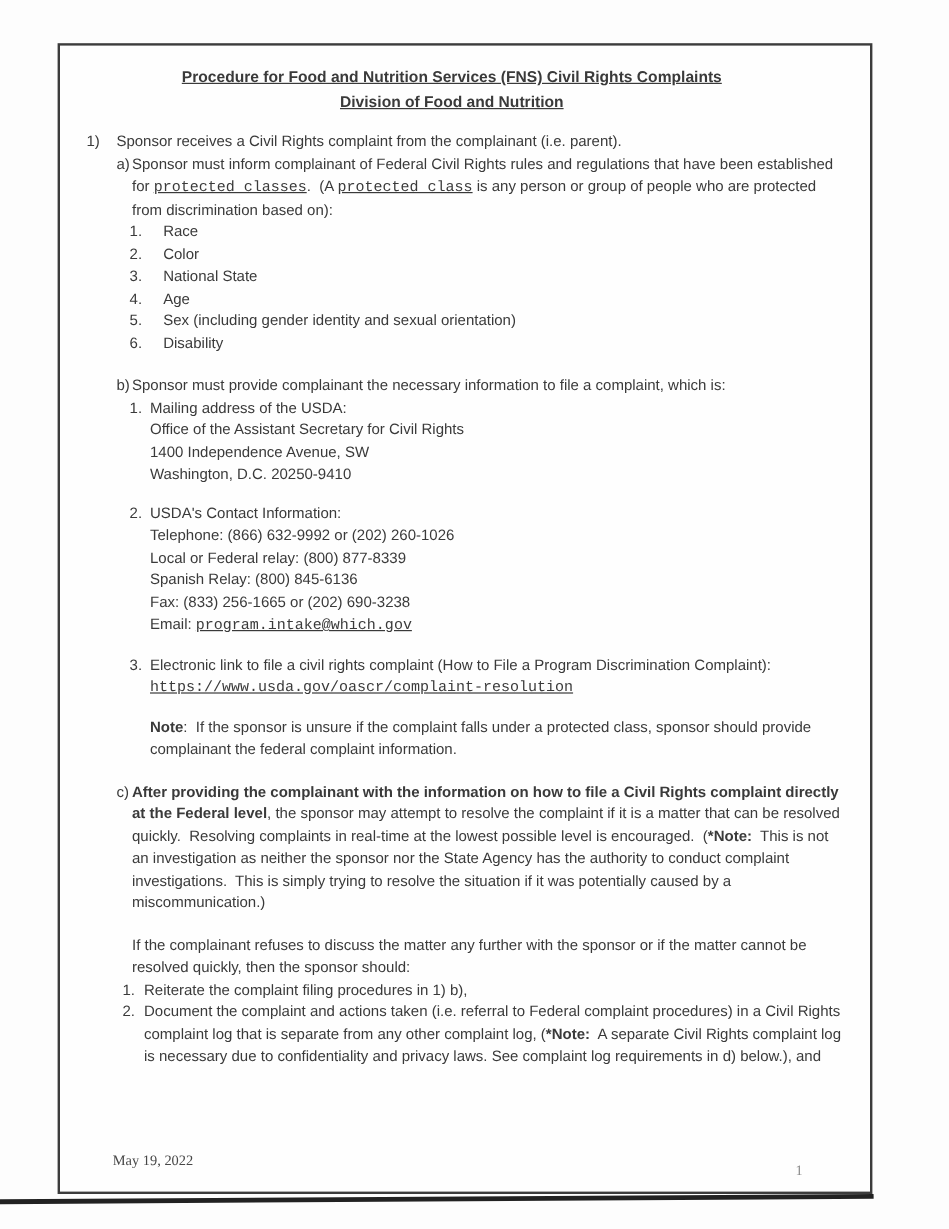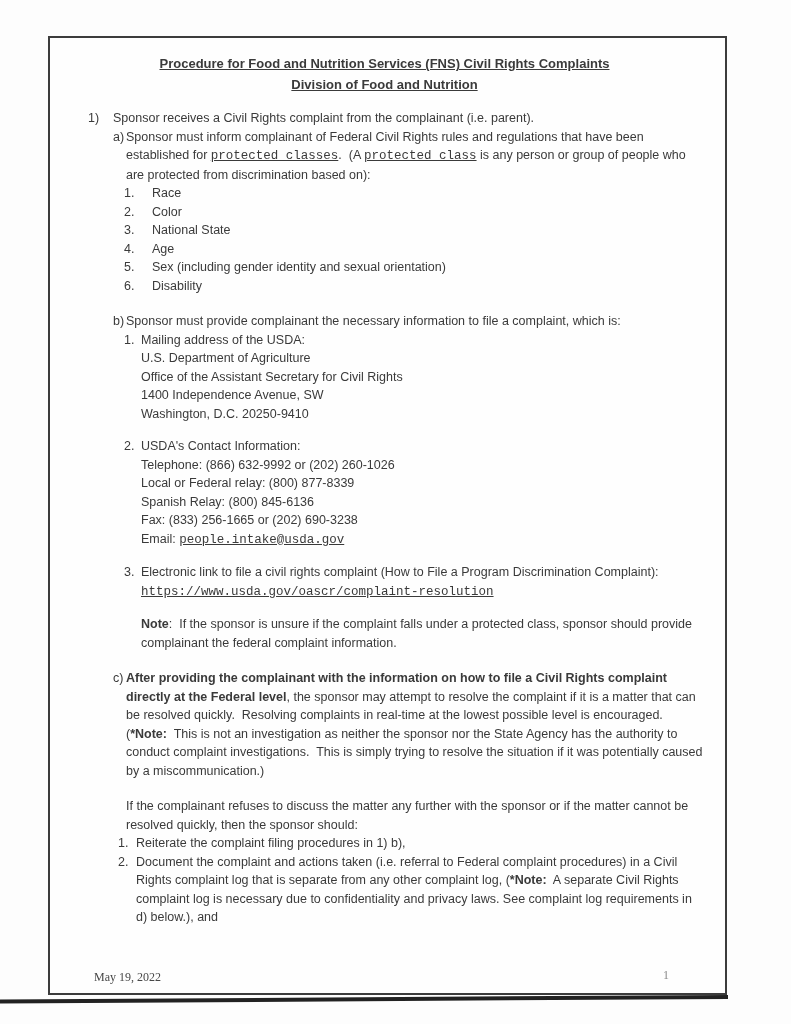--- a/index.html
+++ b/index.html
@@ -13,21 +13,21 @@
   }
   .page {
     position:absolute;
     left:48px; top:36px;
     width:675px; height:955px;
     border:2px solid #3c3c3c;
     background:#fefefe;
     box-sizing:content-box;
   }
   .content {
-    padding:15px 22px 0 16px;
+    padding:15px 22px 0 0;
     font-size:12.5px;
     line-height:18.5px;
   }
   .title { text-align:center; }
   .title div {
     font-weight:700;
     text-decoration:underline;
     font-size:13px;
     line-height:21px;
   }
@@ -51,21 +51,21 @@
   .blist .num { width:17px; }
   .sub { margin-left:75px; }
 
   .clist { margin-left:52px; }
   .clist .num { width:18px; }
 
   .gap-lg { margin-top:17px; }
   .gap-md { margin-top:14px; }
 
   .footer-date {
-    position:absolute; left:44px; bottom:8px;
+    position:absolute; left:44px; bottom:18px;
     font-family:"Liberation Serif", serif;
     font-size:12px; color:#474747;
   }
   .page-number {
     position:absolute; right:56px; bottom:10px;
     font-family:"Liberation Serif", serif;
     font-size:12px; color:#8a8a8a;
   }
   .scan-bottom-line {
     position:absolute;
@@ -127,36 +127,35 @@
     <div class="row l2 gap-lg">
       <span class="num">b)</span>
       <div class="txt">Sponsor must provide complainant the necessary information to file a complaint, which is:</div>
     </div>
 
     <div class="row blist">
       <span class="num">1.</span>
       <div class="txt">Mailing address of the USDA:</div>
     </div>
     <div class="sub">
-      <div class="txt">U.S. Department of Agriculture</div>
       <div class="txt">Office of the Assistant Secretary for Civil Rights</div>
       <div class="txt">1400 Independence Avenue, SW</div>
       <div class="txt">Washington, D.C. 20250-9410</div>
     </div>
 
     <div class="row blist gap-md">
       <span class="num">2.</span>
       <div class="txt">USDA's Contact Information:</div>
     </div>
     <div class="sub">
       <div class="txt">Telephone: (866) 632-9992 or (202) 260-1026</div>
       <div class="txt">Local or Federal relay: (800) 877-8339</div>
       <div class="txt">Spanish Relay: (800) 845-6136</div>
       <div class="txt">Fax: (833) 256-1665 or (202) 690-3238</div>
-      <div class="txt"><span>Email: </span><span class="u">people.intake@usda.gov</span></div>
+      <div class="txt"><span>Email: </span><span class="u">program.intake@which.gov</span></div>
     </div>
 
     <div class="row blist gap-md">
       <span class="num">3.</span>
       <div class="txt">Electronic link to file a civil rights complaint (How to File a Program Discrimination Complaint):</div>
     </div>
     <div class="sub">
       <span class="u">https://www.usda.gov/oascr/complaint-resolution</span>
     </div>
 

